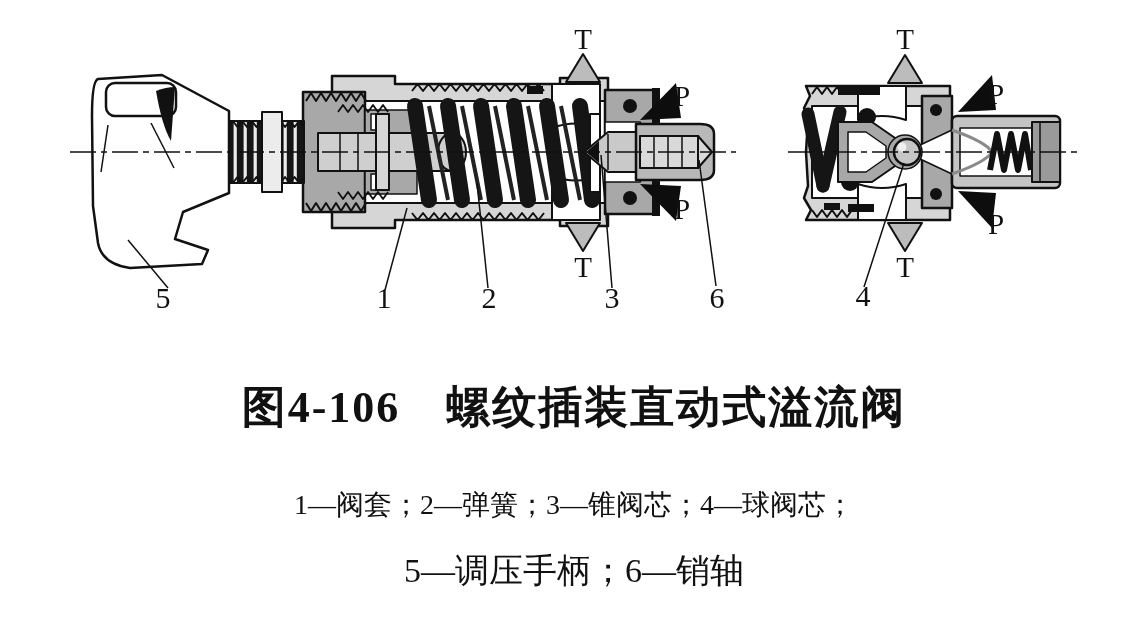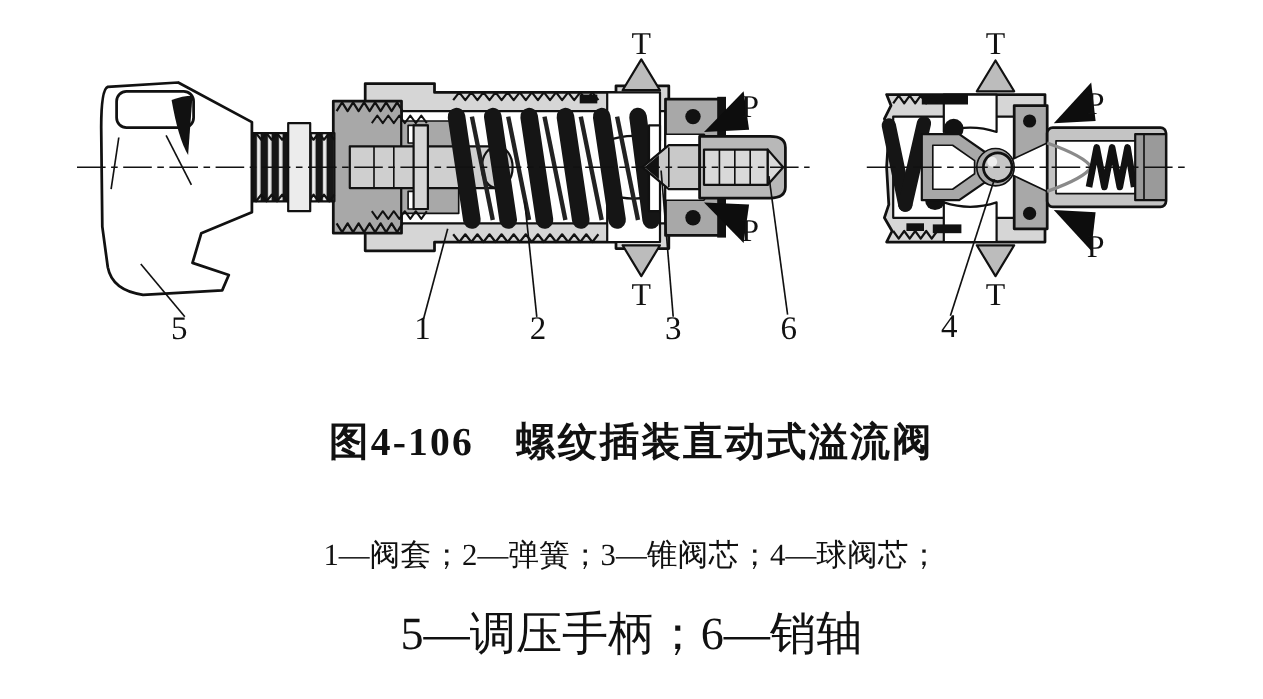--- a/index.html
+++ b/index.html
@@ -1,22 +1,22 @@
 <!DOCTYPE html>
 <html><head>
 <meta charset="utf-8">
 <style>
   html,body{margin:0;padding:0;background:#fff;}
   body{width:1148px;height:635px;position:relative;overflow:hidden;
        font-family:"Liberation Serif", serif;color:#111;}
   #diagram{position:absolute;left:0;top:0;}
   .caption{position:absolute;left:0;width:1148px;text-align:center;white-space:nowrap;}
-  #fig-title{top:378px;font-size:36px;font-weight:700;letter-spacing:2px;}
+  #fig-title{top:378px;font-size:44px;font-weight:700;letter-spacing:2px;}
   #legend1{top:486px;font-size:28px;font-weight:400;}
-  #legend2{top:548px;font-size:42px;font-weight:400;}
+  #legend2{top:548px;font-size:34px;font-weight:400;}
   svg text{font-family:"Liberation Serif", serif;fill:#111;}
   .partnum{font-size:30px;}
   .portlbl{font-size:29px;}
 </style>
 </head>
 <body>
 
 <svg id="diagram" width="1148" height="348" viewBox="0 0 1148 348">
   <defs>
     <pattern id="threadPat" x="228" y="121" width="10" height="62" patternUnits="userSpaceOnUse">

